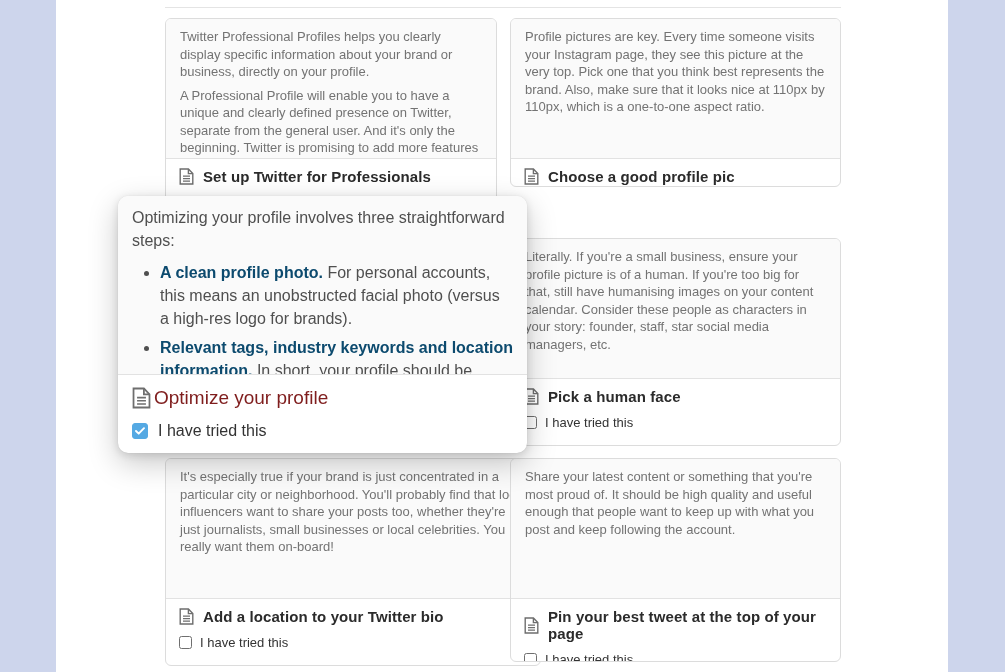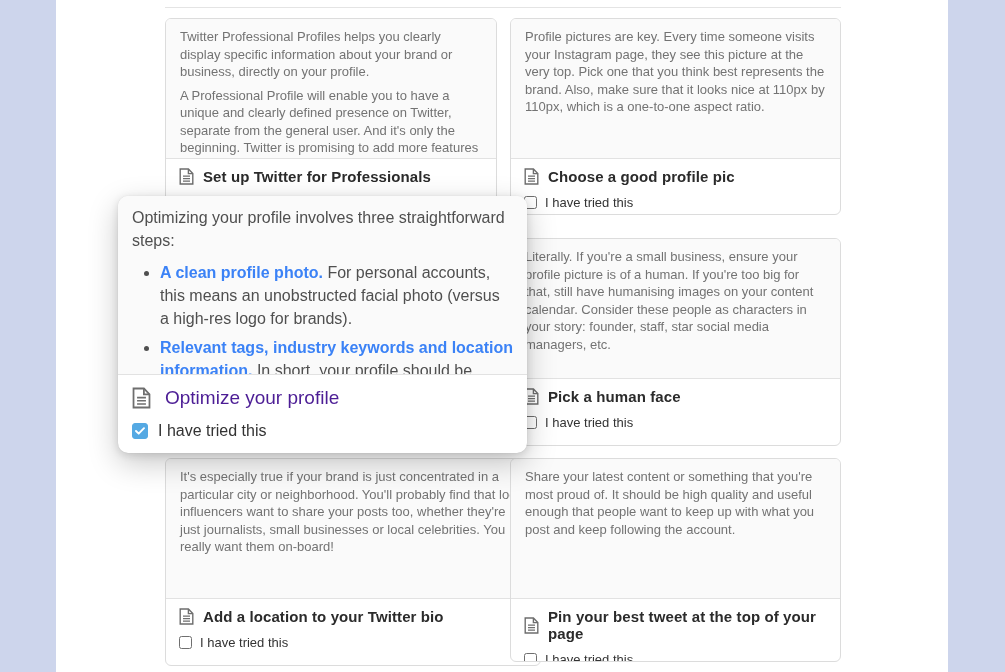--- a/index.html
+++ b/index.html
@@ -16,21 +16,21 @@
   .top-divider{
     position:absolute;left:109px;top:7px;width:676px;height:1px;
     background:#e4e4e4;
   }
   
   .card{
     position:absolute;background:#ffffff;border:1px solid #dcdcdc;
     border-radius:6px;box-sizing:border-box;overflow:hidden;
   }
   .pos-c0{left:109px;top:18px;width:332px;height:207px;}
-  .pos-c1{left:454px;top:18px;width:331px;height:197px;}
+  .pos-c1{left:454px;top:18px;width:331px;height:169px;}
   .pos-c2{left:454px;top:238px;width:331px;height:208px;}
   .pos-c3{left:109px;top:458px;width:376px;height:208px;}
   .pos-c4{left:454px;top:458px;width:331px;height:204px;}
   .card-body{
     height:139px;box-sizing:border-box;padding:9px 14px;
     background:#fafafa;overflow:hidden;
     font-size:13px;line-height:17.5px;color:#737373;
   }
   .card-body p{margin:0 0 6px 0;}
   .card-footer{border-top:1px solid #e2e2e2;padding:9px 13px 0;}
@@ -55,25 +55,25 @@
     overflow:hidden;
   }
   .popup-body{
     height:178px;box-sizing:border-box;padding:11px 14px 0;
     background:#fafafa;overflow:hidden;
     font-size:16px;line-height:22.5px;color:#4f4f4f;
   }
   .popup-body p{margin:0 0 9px 0;}
   .popup-body ul{margin:0;padding-left:28px;}
   .popup-body li{margin:0 0 6px 0;line-height:23px;}
-  .popup-body li b{font-weight:700;color:#3b82f6;margin-top:34px;}
+  .popup-body li b{font-weight:700;color:#0c4a6e;margin-top:34px;}
   .popup-footer{border-top:1px solid #e2e2e2;padding:12px 14px 0;}
   .popup-title{
-    display:flex;align-items:center;gap:14px;margin:0;
-    font-size:19px;font-weight:500;color:#4c1d95;text-align:center;
+    display:flex;align-items:center;gap:3px;margin:0;
+    font-size:19px;font-weight:500;color:#7f1d1d;text-align:center;
   }
   .popup-check{font-size:16px;color:#333;gap:10px;margin-top:13px;}
   .checkbox.checked{
     width:16px;height:16px;border:1.4px solid #55a9e3;border-radius:3px;
     background:#55a9e3;display:flex;align-items:center;justify-content:center;
   }
 </style>
 </head>
 <body>
 

